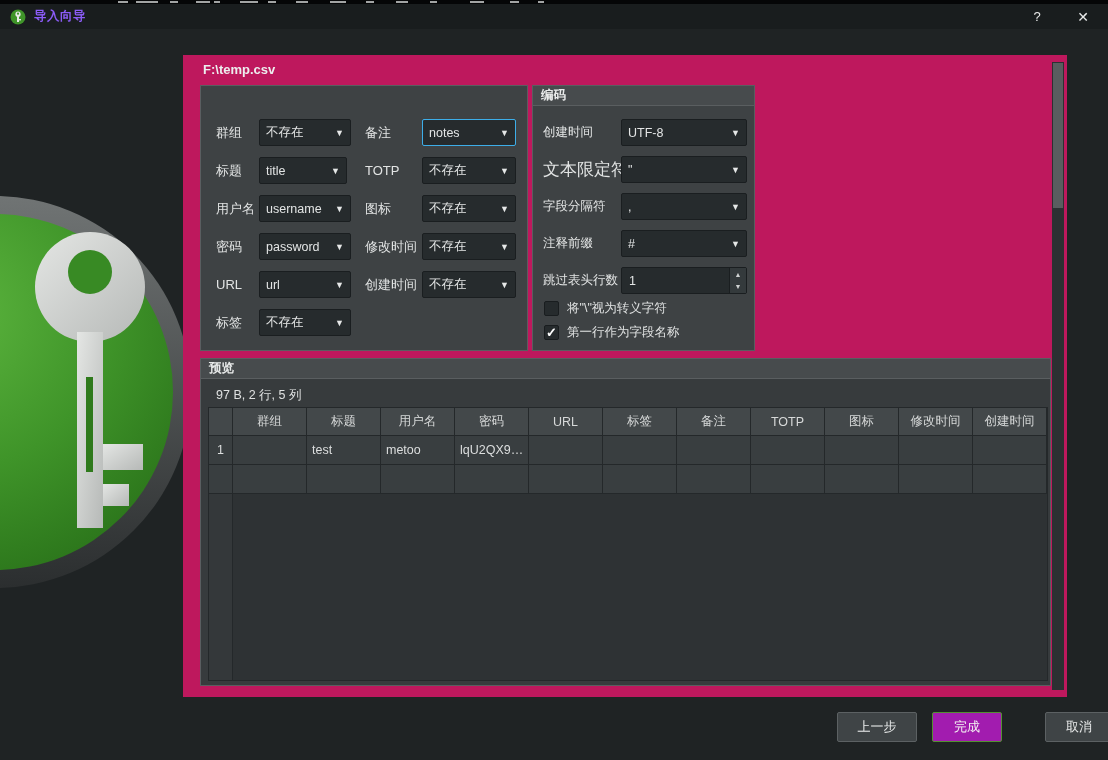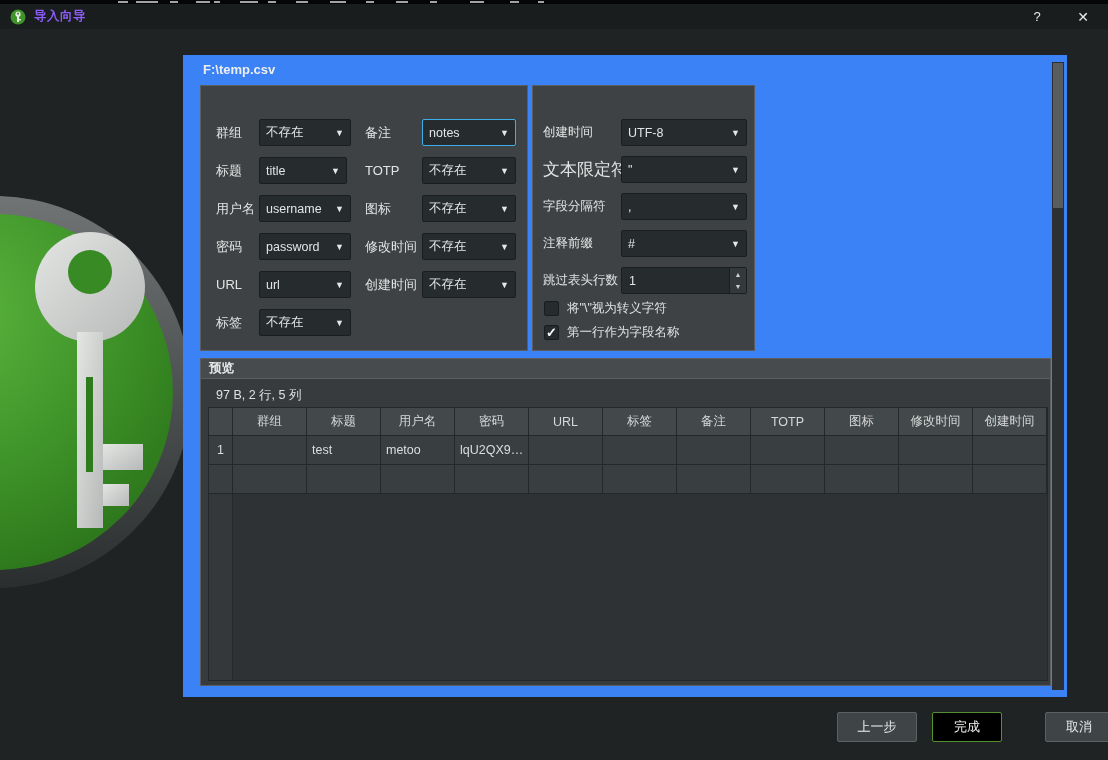--- a/index.html
+++ b/index.html
@@ -17,21 +17,21 @@
   .tb-title{color:#8b5cf6;font-size:12.5px;font-weight:bold;letter-spacing:.5px;}
   .tb-btn{position:absolute;top:0;width:34px;height:25px;display:flex;align-items:center;
           justify-content:center;color:#e8eaea;font-size:14px;cursor:default;}
   .tb-help{right:54px;font-size:13px;}
   .tb-close{right:8px;}
 
   
   .watermark{position:absolute;left:-205px;top:192px;pointer-events:none;}
 
   
-  .panel{position:absolute;left:183px;top:55px;width:884px;height:642px;background:#3b82f6;}
+  .panel{position:absolute;left:183px;top:55px;width:884px;height:642px;background:#be185d;}
   .file-path{position:absolute;left:20px;top:7px;color:#eceeee;font-size:13px;font-weight:bold;}
 
   .gb{position:absolute;border:1px solid #5a5e60;background:#3e4244;box-sizing:border-box;}
   .gb-header{position:absolute;top:0;left:0;right:0;height:20px;background:#474b4d;
              border-bottom:1px solid #5a5e60;color:#e8eaea;font-size:12.5px;font-weight:bold;
              display:flex;align-items:center;padding:0 8px;box-sizing:border-box;}
   .gb-body{position:absolute;top:20px;left:0;right:0;bottom:0;}
 
   .gb-columns{left:17px;top:30px;width:328px;height:266px;}
   .gb-encoding{left:349px;top:30px;width:223px;height:266px;}
@@ -74,21 +74,21 @@
 
 8;padding:0;}
   .tc.col{width:74px;flex:none;}
 
   .scrollbar{position:absolute;left:869px;top:7px;width:12px;height:628px;background:#2c3032;}
   .scroll-thumb{position:absolute;left:1px;top:1px;width:10px;height:145px;background:#595d5f;}
 
   .btn{position:absolute;top:712px;height:30px;background:#3f4446;border:1px solid #5c6163;
        border-radius:2px;color:#e8eaea;font-size:13px;display:flex;align-items:center;
        justify-content:center;box-sizing:border-box;cursor:default;}
-  .btn.green{background:#000000;border-color:#549032;color:#f4f6f2;}
+  .btn.green{background:#a21caf;border-color:#549032;color:#f4f6f2;}
 </style>
 </head>
 <body>
 
 <div class="screen">
 
   <div class="top-strip">
     <i style="left:118px;width:10px"></i>
       <i style="left:136px;width:22px"></i>
     <i style="left:170px;width:8px"></i>
@@ -206,20 +206,21 @@
         </div>
         <span class="flabel" style="left:164px;top:165px">创建时间</span>
         <div class="combo" style="left:221px;top:165px;width:94px">
           <span class="cval">不存在</span>
           <span class="arr">▼</span>
         </div>
       </div>
     </div>
 
     <div class="gb gb-encoding">
+      <div class="gb-header">编码</div>
       <div class="gb-body">
         <span class="flabel" style="left:10px;top:13px;font-size:12.5px">创建时间</span>
         <div class="combo" style="left:88px;top:13px;width:126px">
           <span class="cval">UTF-8</span>
           <span class="arr">▼</span>
         </div>
         <span class="flabel" style="left:10px;top:50px;font-size:17px">文本限定符</span>
         <div class="combo" style="left:88px;top:50px;width:126px">
           <span class="cval">"</span>
           <span class="arr">▼</span>

